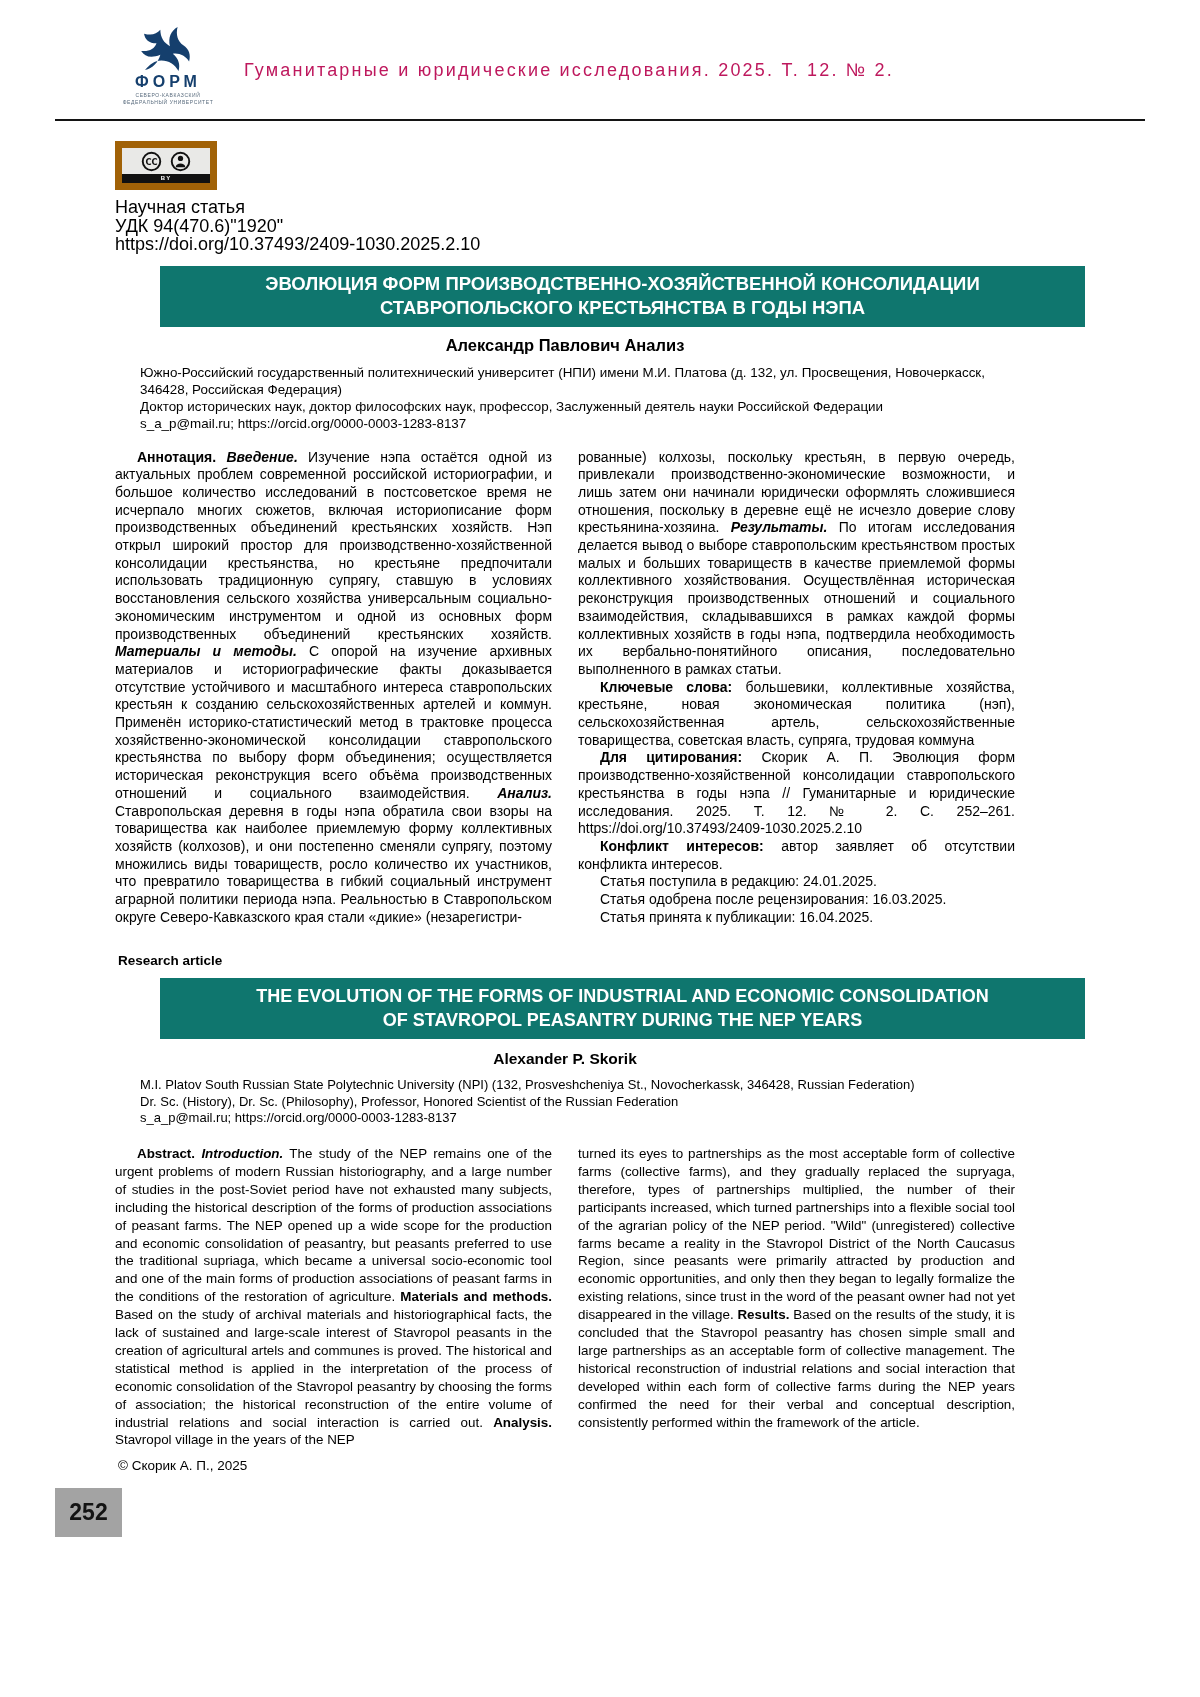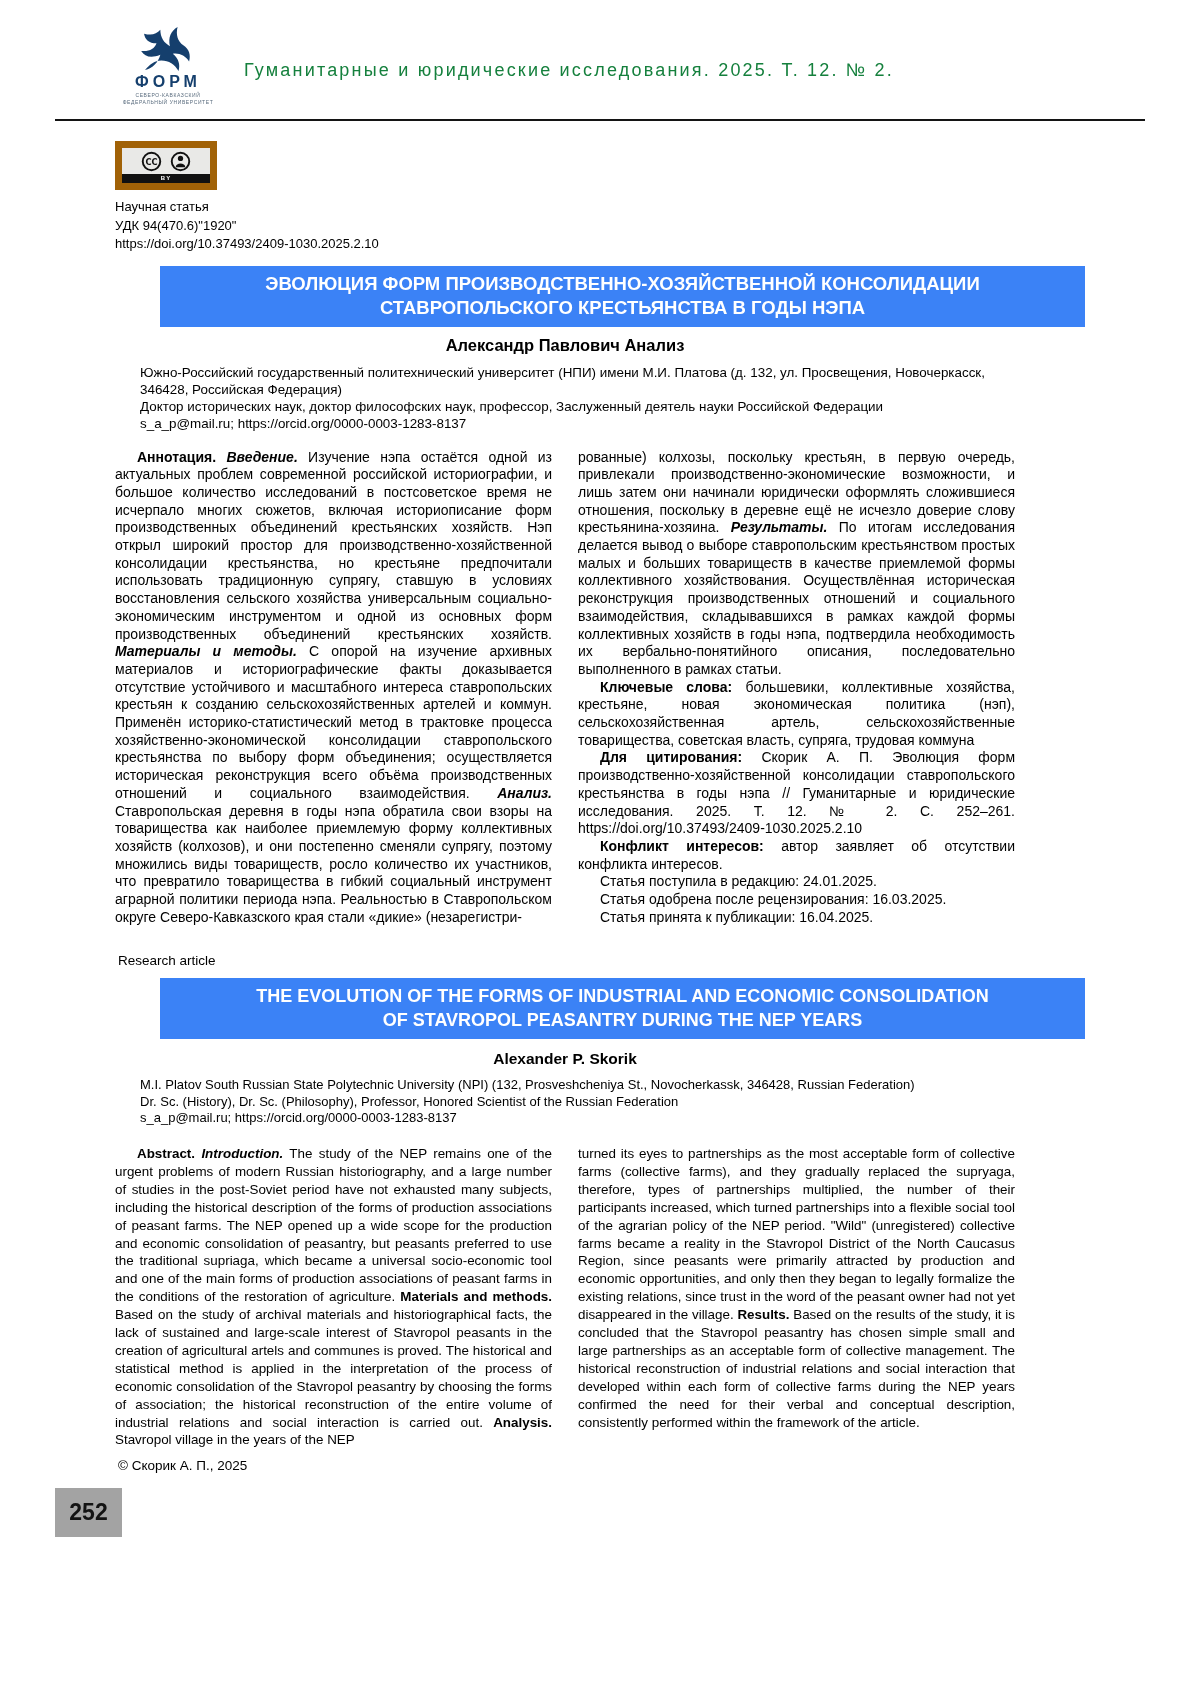--- a/index.html
+++ b/index.html
@@ -9,32 +9,32 @@
     font-family:"Liberation Sans","DejaVu Sans",sans-serif; color:#000;
   }
   .page { position:relative; width:1200px; height:1697px; }
 
   
   .header { display:flex; align-items:flex-start; padding:26px 55px 0 116px; }
   .logo { width:104px; text-align:center; }
   .logo-bird { display:block; margin:0 auto; }
   .logo-acronym { font-weight:bold; font-size:16px; letter-spacing:4px; color:#153f6d; margin-top:1px; }
   .logo-caption { font-size:5px; letter-spacing:0.6px; color:#5a6c7e; margin-top:1px; }
-  .journal-title { margin-left:24px; margin-top:34px; font-size:18px; letter-spacing:2.2px; color:#15803d; }
+  .journal-title { margin-left:24px; margin-top:34px; font-size:18px; letter-spacing:2.2px; color:#be185d; }
   .rule { border-top:2.5px solid #141414; margin:14px 55px 0 55px; }
 
   
   .cc-badge { margin:20px 0 0 115px; width:102px; border:7px solid #a16207; background:#e9e9e7; }
   .cc-icons { display:flex; justify-content:center; gap:8px; padding:3px 0 2px; }
   .cc-bar { background:#111; color:#fff; font-size:6px; text-align:center; line-height:9px; height:9px; letter-spacing:1px; font-weight:bold; }
-  .meta-lines { margin:8px 0 0 115px; font-size:13px; line-height:18.5px; color:#000; }
+  .meta-lines { margin:8px 0 0 115px; font-size:18px; line-height:18.5px; color:#000; }
 
   
   .title-banner {
-    margin-left:160px; width:925px; background:#3b82f6; color:#ffffff;
+    margin-left:160px; width:925px; background:#0f766e; color:#ffffff;
     font-weight:bold; text-align:center; padding:6px 10px 7px;
   }
   .banner-ru { margin-top:12px; font-size:18.5px; line-height:24px; }
   .banner-en { margin-top:10px; font-size:18px; line-height:24px; }
 
   .author { margin-left:115px; width:900px; text-align:center; font-weight:bold; }
   .author-ru { margin-top:9px; font-size:16.5px; }
   .author-en { margin-top:11px; font-size:15.5px; }
 
   .affil { margin:9px 0 0 140px; width:878px; }
@@ -46,21 +46,21 @@
   .columns-ru { margin-top:17px; }
   .columns-en { margin-top:18px; }
   .col { flex:1 1 0; text-align:justify; }
   .columns-ru .col { font-size:14px; line-height:17.7px; }
   .columns-en .col { font-size:13.4px; line-height:17.9px; }
   .abs-para { text-align:justify; text-indent:22px; }
   .abs-para.noindent { text-indent:0; }
   .b { font-weight:bold; }
   .i { font-style:italic; }
 
-  .research-label { margin:27px 0 0 118px; font-size:13.5px; font-weight:normal; }
+  .research-label { margin:27px 0 0 118px; font-size:13.5px; font-weight:bold; }
   .copyright { margin:9px 0 0 118px; font-size:13.5px; }
 
   .page-number-box {
     position:absolute; left:55px; top:1488px; width:67px; height:49px;
     background:#a3a3a3; display:flex; align-items:center; justify-content:center;
     font-size:23px; font-weight:bold; color:#131313;
   }
 </style>
 </head>
 <body>

